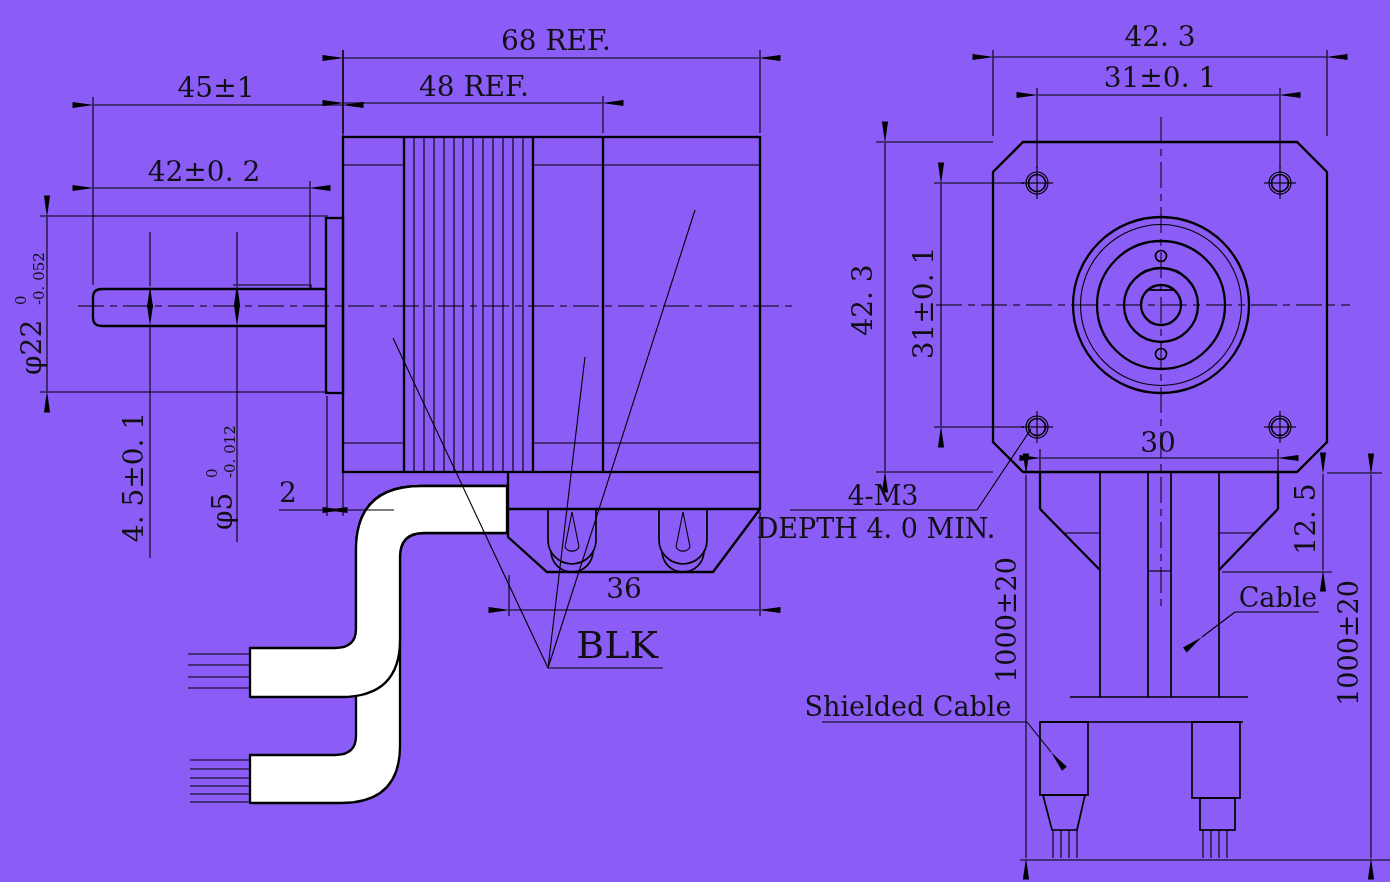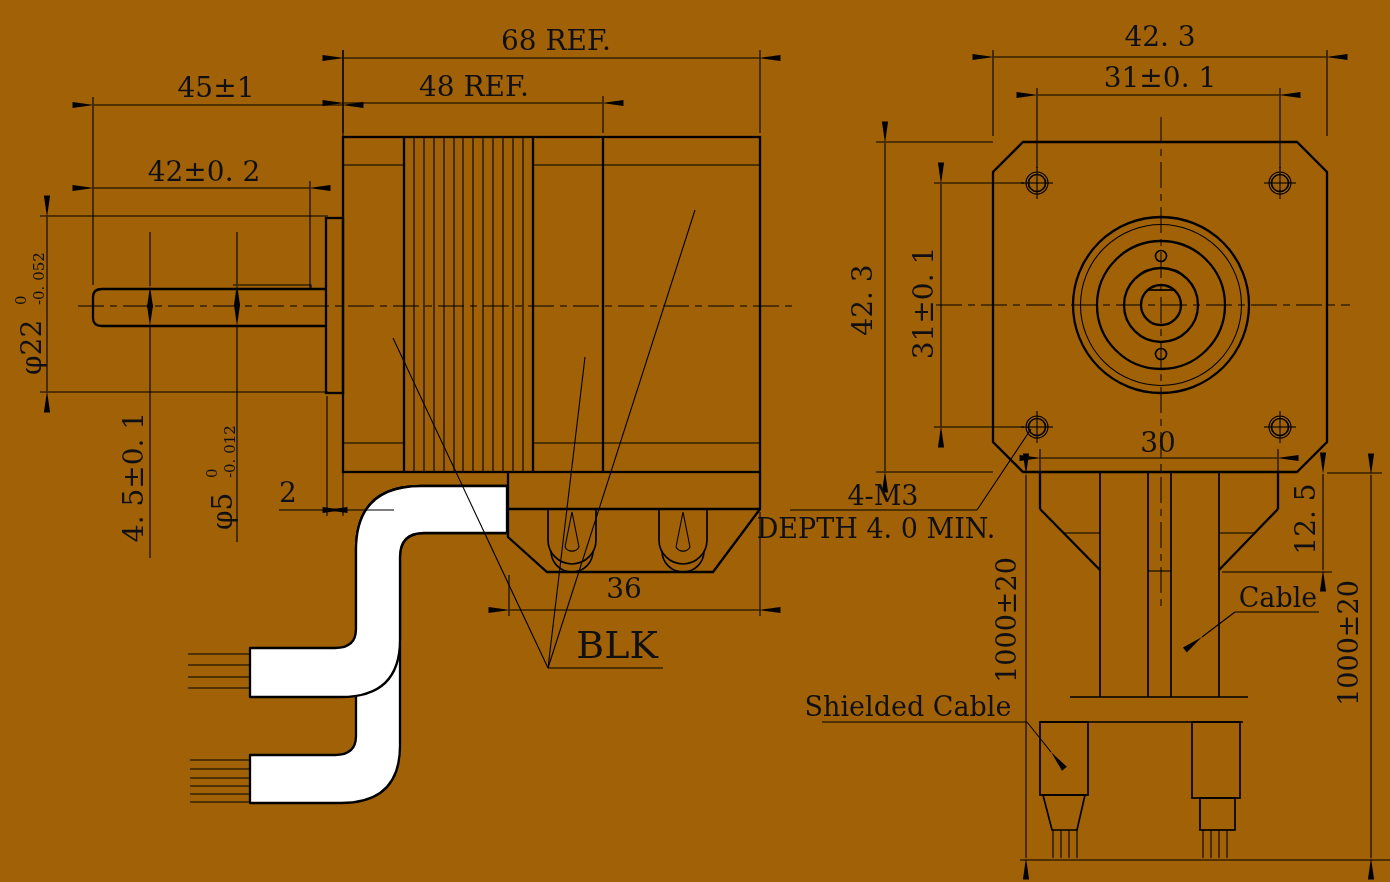--- a/index.html
+++ b/index.html
@@ -1,16 +1,16 @@
 <!DOCTYPE html>
 <html><head>
 <meta charset="utf-8">
 <style>
   html,body{margin:0;padding:0;background:#fff;}
-  .stage{width:1390px;height:882px;position:relative;background:#a16207;}
+  .stage{width:1390px;height:882px;position:relative;background:#8b5cf6;}
   svg{display:block;}
   .thick{stroke:#000;stroke-width:2.3;fill:none;stroke-linejoin:miter;stroke-linecap:butt;}
   .med{stroke:#000;stroke-width:1.7;fill:none;}
   .thin{stroke:#000;stroke-width:1.1;fill:none;}
   .cl{stroke:#000;stroke-width:1;fill:none;stroke-dasharray:26 6 7 6;}
   .whitefill{fill:#fff;stroke:#000;stroke-width:2.3;stroke-linejoin:round;}
   text{font-family:"DejaVu Serif","Liberation Serif",serif;fill:#101014;white-space:pre;}
   .dim{font-size:28px;}
   .dimsm{font-size:15px;}
   .big{font-size:38px;}

